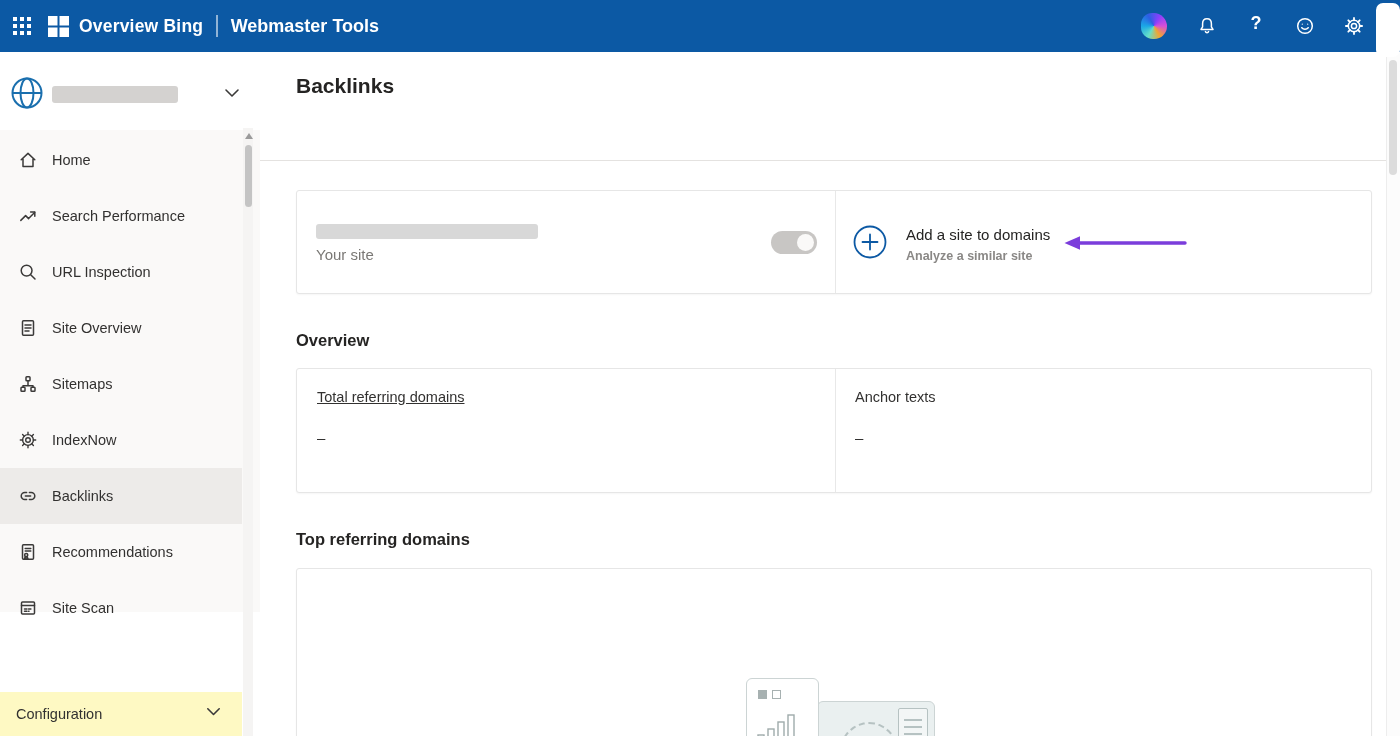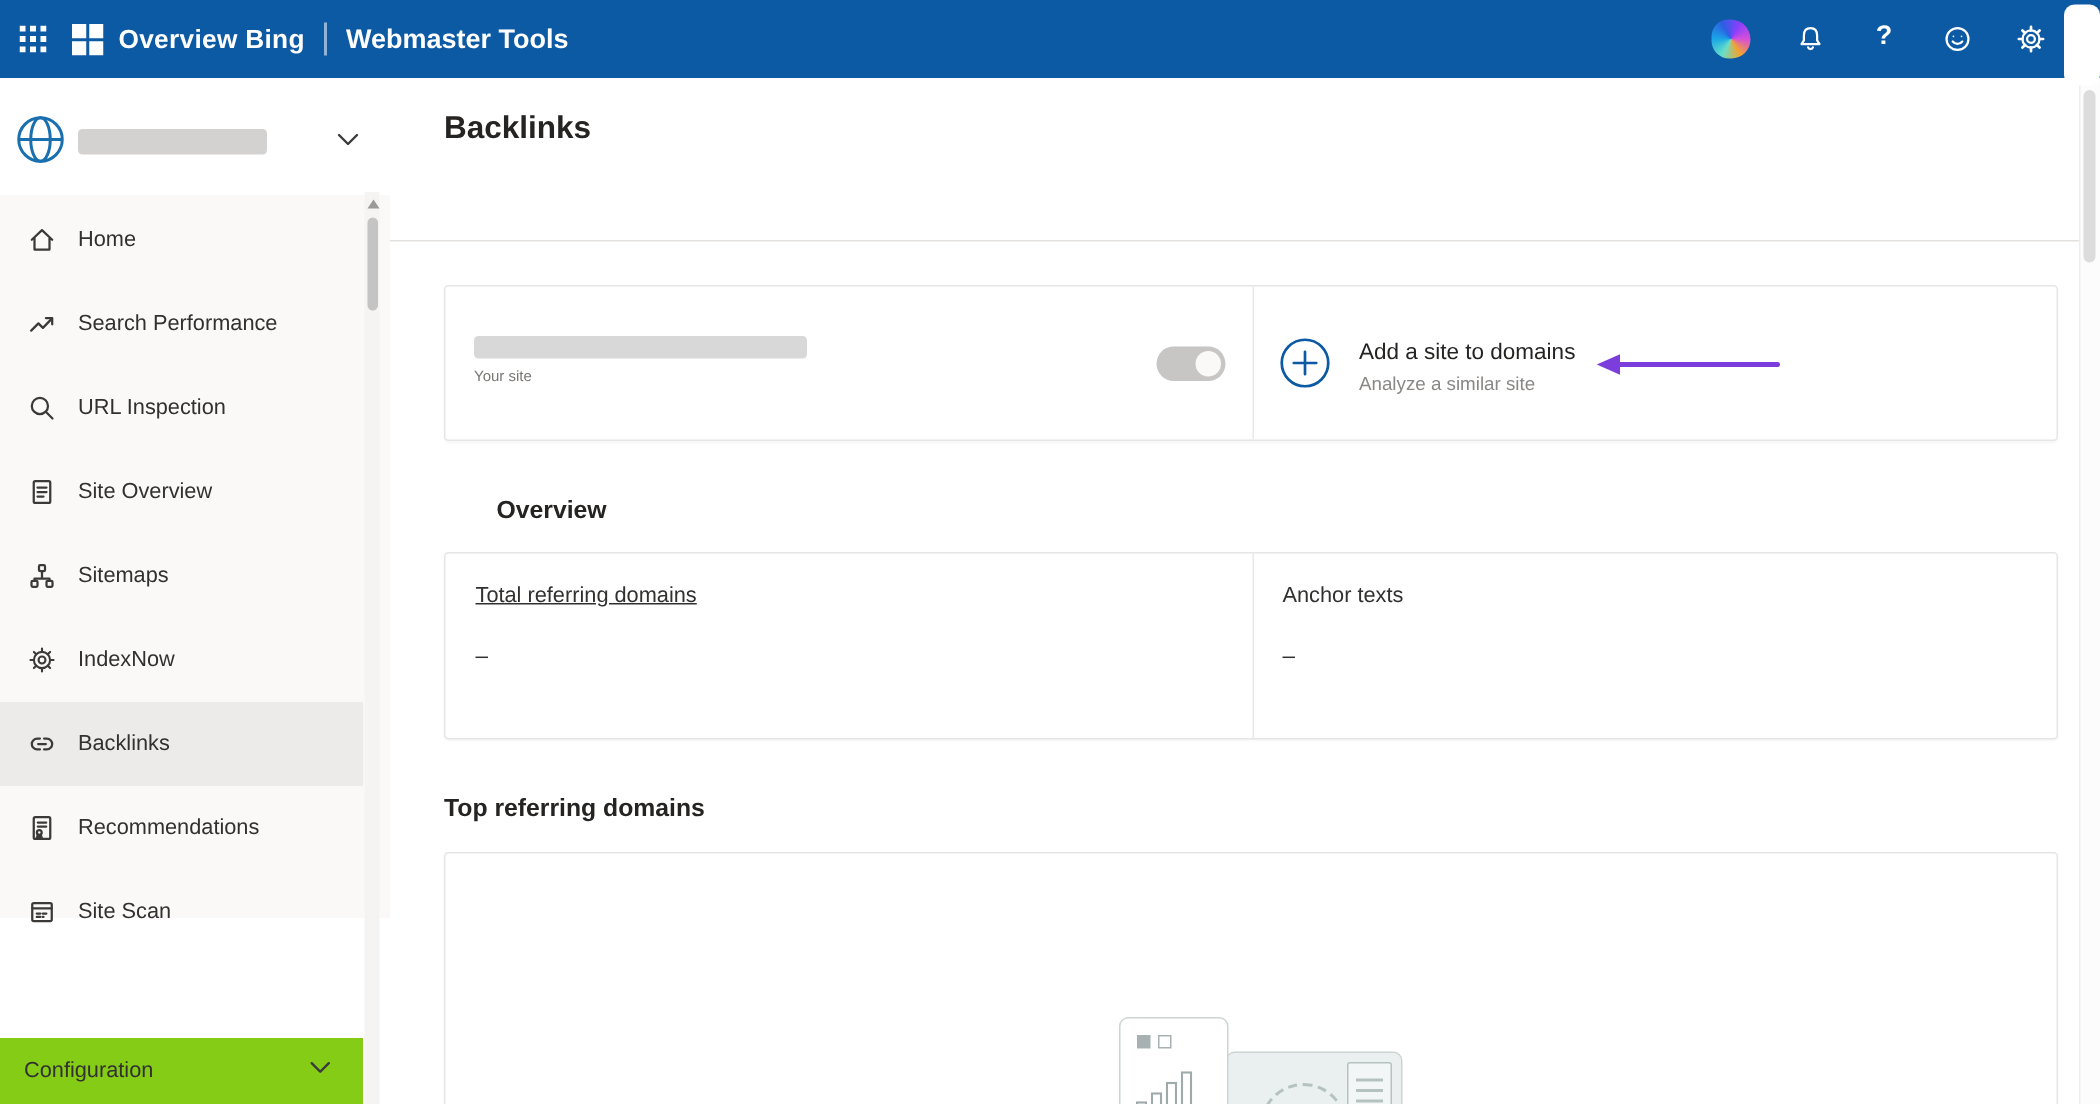--- a/index.html
+++ b/index.html
@@ -26,51 +26,51 @@
   
   .sidebar { position:absolute; left:0; top:52px; width:260px; height:560px; background:#faf9f8; z-index:10; }
   .site-row { position:absolute; left:0; top:0; width:260px; height:78px; background:#fff; cursor:pointer; }
   .globe { position:absolute; left:8px; top:22px; }
   .site-redact { position:absolute; left:52px; top:34px; width:126px; height:17px; background:#d4d2d0; border-radius:3px; }
   .site-chevron { position:absolute; left:224px; top:36px; }
   .nav { position:absolute; left:0; top:80px; width:242px; }
   .nav-item { width:242px; height:56px; display:flex; align-items:center; padding-left:18px; gap:14px; cursor:pointer; font-size:14.5px; color:#323130; }
   .nav-item.selected { background:#edebe9; }
   .nav-ic { width:20px; height:20px; flex:0 0 20px; display:flex; align-items:center; justify-content:center; }
-  .config-row { position:absolute; left:0; top:640px; width:242px; height:44px; display:flex; align-items:center; padding-left:16px; font-size:14.5px; color:#323130; cursor:pointer; background:#84cc16; }
+  .config-row { position:absolute; left:0; top:640px; width:242px; height:44px; display:flex; align-items:center; padding-left:16px; font-size:14.5px; color:#323130; cursor:pointer; background:#fef9c3; }
   .config-chevron { position:absolute; left:206px; top:15px; }
   .side-scroll { position:absolute; left:243px; top:76px; width:10px; height:608px; background:#f5f4f3; }
   .side-scroll-up { position:absolute; left:244.5px; top:81px; width:0; height:0; border-left:4px solid transparent; border-right:4px solid transparent; border-bottom:6px solid #9a9a9a; }
   .side-thumb { position:absolute; left:244.5px; top:93px; width:7px; height:62px; background:#c4c4c4; border-radius:4px; cursor:pointer; }
 
   
   .main { position:absolute; left:260px; top:52px; width:1140px; height:684px; background:#fff; }
   .page-title { position:absolute; left:36px; top:22px; font-size:21px; font-weight:600; color:#252423; }
   .tabs { position:absolute; left:36px; top:72px; height:37px; display:flex; }
   .tab { padding:9px 17px 0; font-size:14.5px; color:#484644; height:37px; cursor:pointer; white-space:nowrap; }
   .tab.active { font-weight:600; color:#201f1e; border-bottom:2.5px solid #0c59a4; }
   .tabs-rule { position:absolute; left:0; top:108px; width:1140px; height:1px; background:#e4e2e0; }
 
   .card { position:absolute; background:#fff; border:1px solid #e6e6e6; border-radius:3px; box-shadow:0 1px 2px rgba(0,0,0,.04); }
 
   
   .compare-card { left:36px; top:138px; width:1076px; height:104px; }
   .compare-divider { position:absolute; left:538px; top:0; width:1px; height:102px; background:#e8e8e8; }
   .url-redact { position:absolute; left:19px; top:33px; width:222px; height:15px; background:#d8d8d8; border-radius:3px; }
-  .your-site { position:absolute; left:19px; top:55px; font-size:10px; color:#7a7875; }
+  .your-site { position:absolute; left:19px; top:55px; font-size:15px; color:#7a7875; }
   .toggle { position:absolute; left:474px; top:40px; width:46px; height:23px; border-radius:12px; background:#c8c6c4; cursor:pointer; }
   .toggle-knob { position:absolute; right:3px; top:3px; width:17px; height:17px; border-radius:50%; background:#faf9f8; }
   .add-site-hit { position:absolute; left:540px; top:0; width:534px; height:102px; cursor:pointer; }
   .plus-icon { position:absolute; left:556px; top:34px; }
   .add-label { position:absolute; left:609px; top:35px; font-size:15px; color:#252423; }
-  .add-caption { position:absolute; left:609px; top:58px; font-size:12.5px; color:#8a8886; }
+  .add-caption { position:absolute; left:609px; top:58px; font-size:12.5px; color:#8a8886;font-weight:bold; }
   .anno-arrow { position:absolute; left:766px; top:44px; }
 
   .section-heading { position:absolute; font-size:16.5px; font-weight:600; color:#252423; }
-  .overview-heading { left:36px; top:279px;margin-left:35px; }
+  .overview-heading { left:36px; top:279px; }
   .topref-heading { left:36px; top:478px; }
 
   
   .overview-card { left:36px; top:316px; width:1076px; height:125px; }
   .metric-divider { position:absolute; left:538px; top:0; width:1px; height:123px; background:#e8e8e8; }
   .metric-label { position:absolute; font-size:14.5px; color:#323130; }
   .metric-value { position:absolute; font-size:15px; color:#323130; }
   .m0l { left:20px; top:20px;text-decoration:underline; } .m0v { left:20px; top:60px; }
   .m1l { left:558px; top:20px; } .m1v { left:558px; top:60px; }
 

